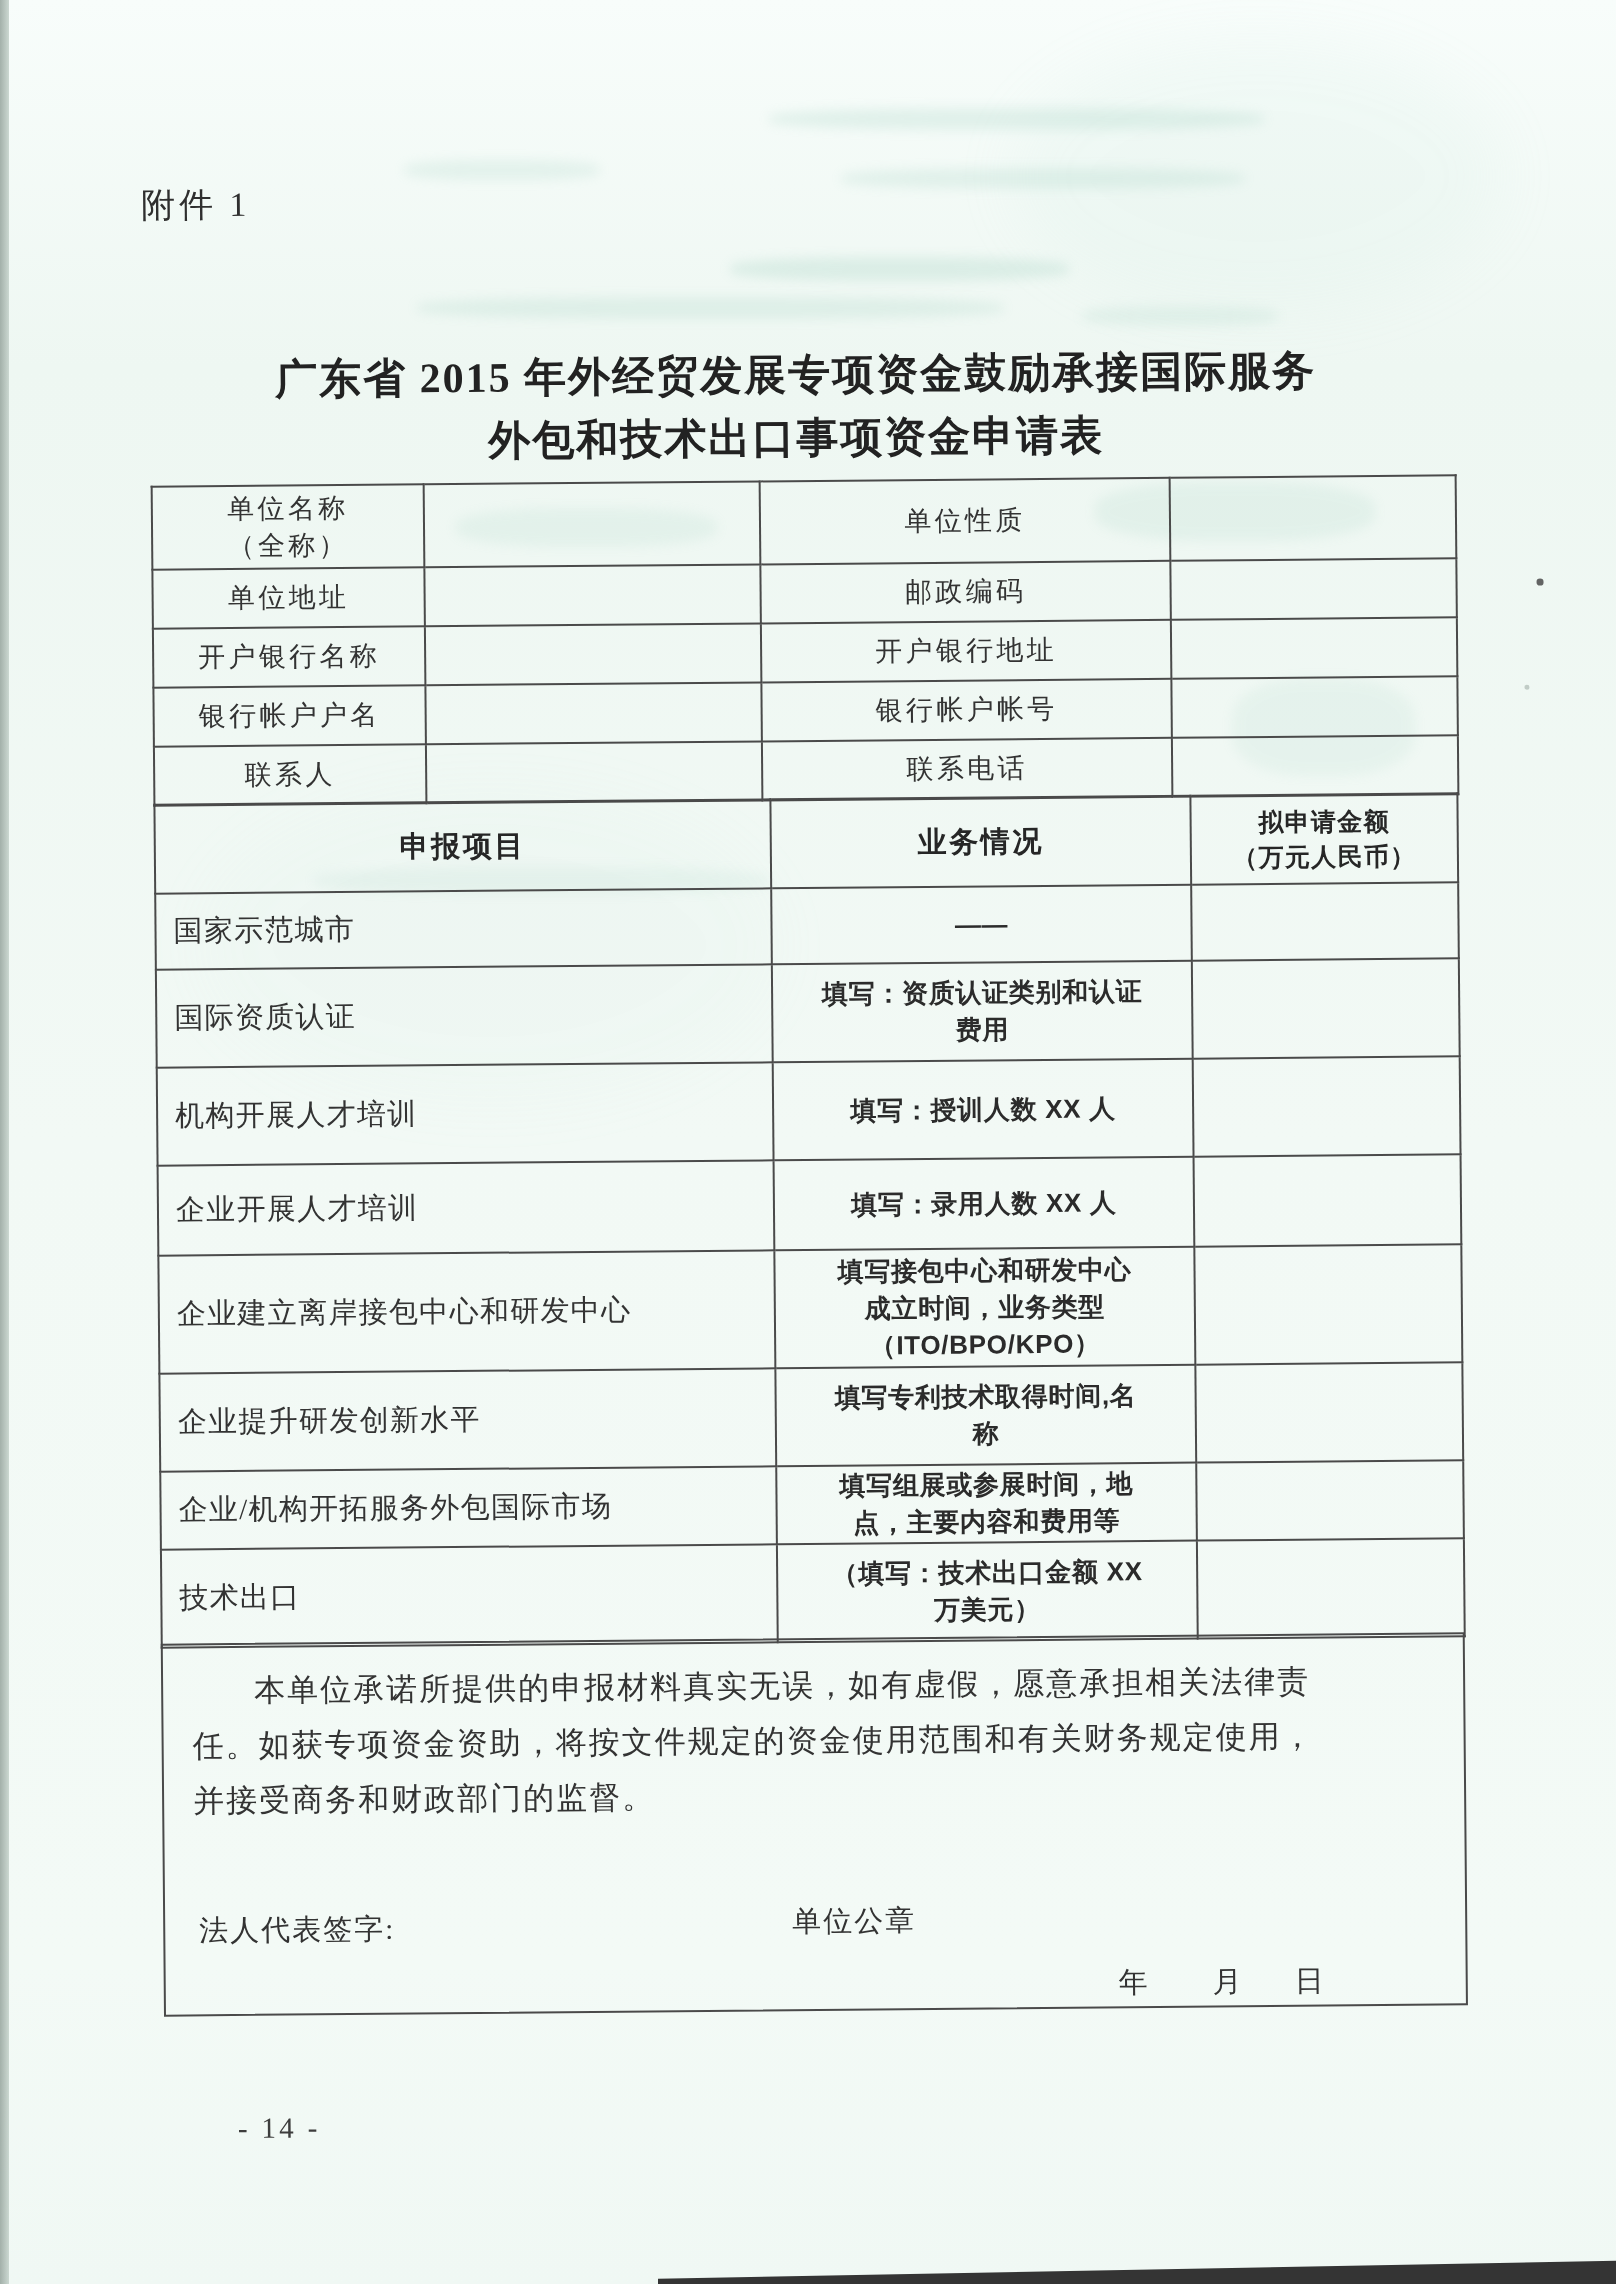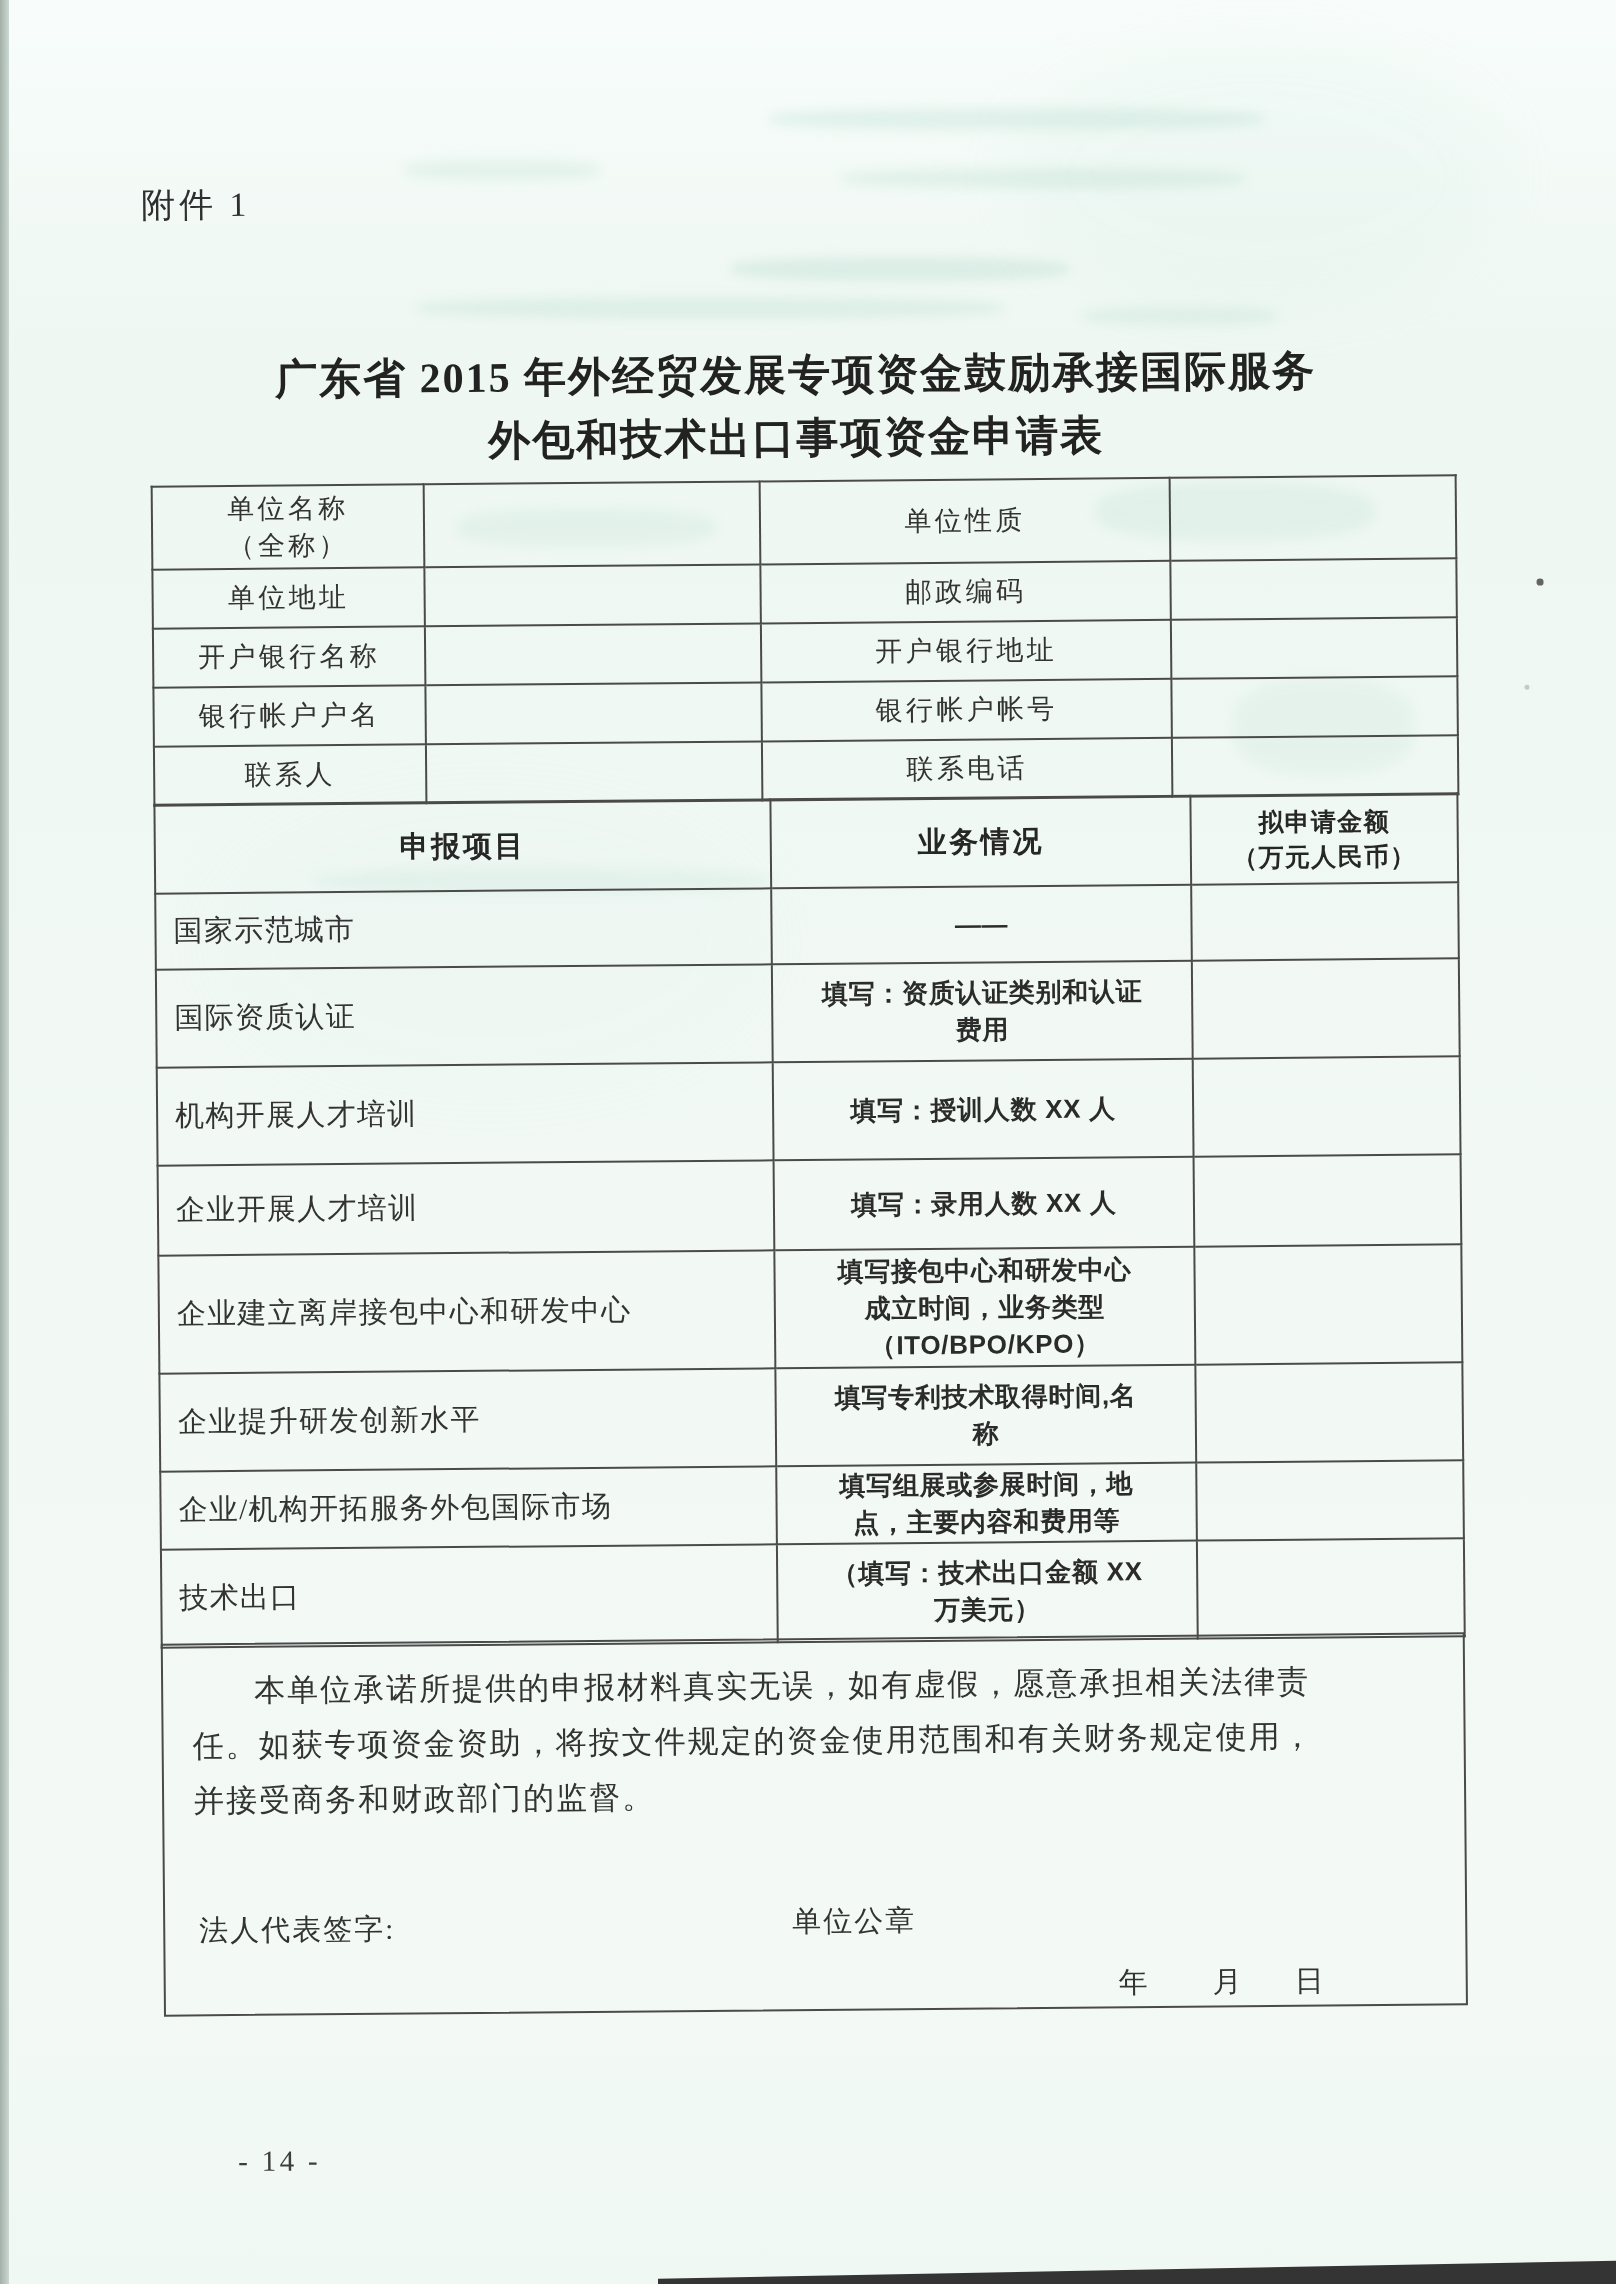--- a/index.html
+++ b/index.html
@@ -26,21 +26,21 @@
     font-weight:700;font-size:26px;line-height:37px;letter-spacing:0.7px;white-space:pre-line;color:#2b2b2b;}
   .decl-box{position:absolute;left:156px;top:1638px;width:1304px;height:373px;
     border:2px solid #4a4a4a;box-sizing:border-box;}
   .decl-text{margin:18px 29px 0 29px;font-size:31px;line-height:55px;letter-spacing:2px;
     text-indent:2em;white-space:pre-line;color:#333;}
   .sig{position:absolute;font-size:29px;letter-spacing:2px;color:#333;}
   .sig-legal{left:34px;top:266px;}
   .sig-seal{left:627px;top:262px;}
   .ymd{position:absolute;top:326px;font-size:29px;color:#333;}
   .ymd-y{left:953px;} .ymd-m{left:1047px;} .ymd-d{left:1129px;}
-  .pagenum{position:absolute;left:229px;top:2107px;font-size:29px;letter-spacing:3.3px;color:#3d3d3d;margin-top:33px;}
+  .pagenum{position:absolute;left:229px;top:2107px;font-size:29px;letter-spacing:3.3px;color:#3d3d3d;}
   
   .edge-left{position:absolute;left:0;top:0;width:8.5px;height:2284px;
     background:linear-gradient(90deg,#9aa8a1,#c7d4cd);opacity:.9;}
   .edge-bottom{position:absolute;left:658px;top:2255px;width:958px;height:29px;background:#343434;
     clip-path:polygon(0 82%,100% 20%,100% 100%,0 100%);}
   .speck1{position:absolute;left:1541px;top:585px;width:7.2px;height:6.5px;border-radius:50%;background:#4a4a4a;opacity:.85;}
   .speck2{position:absolute;left:1528px;top:691px;width:5.2px;height:5.2px;border-radius:50%;background:#6a7a74;opacity:.35;}
   .ghost{position:absolute;background:#8fc7b4;border-radius:40%;filter:blur(5.9px);pointer-events:none;}
   .wash{position:absolute;background:#bfe3d6;border-radius:50%;filter:blur(29px);pointer-events:none;}
 </style>

